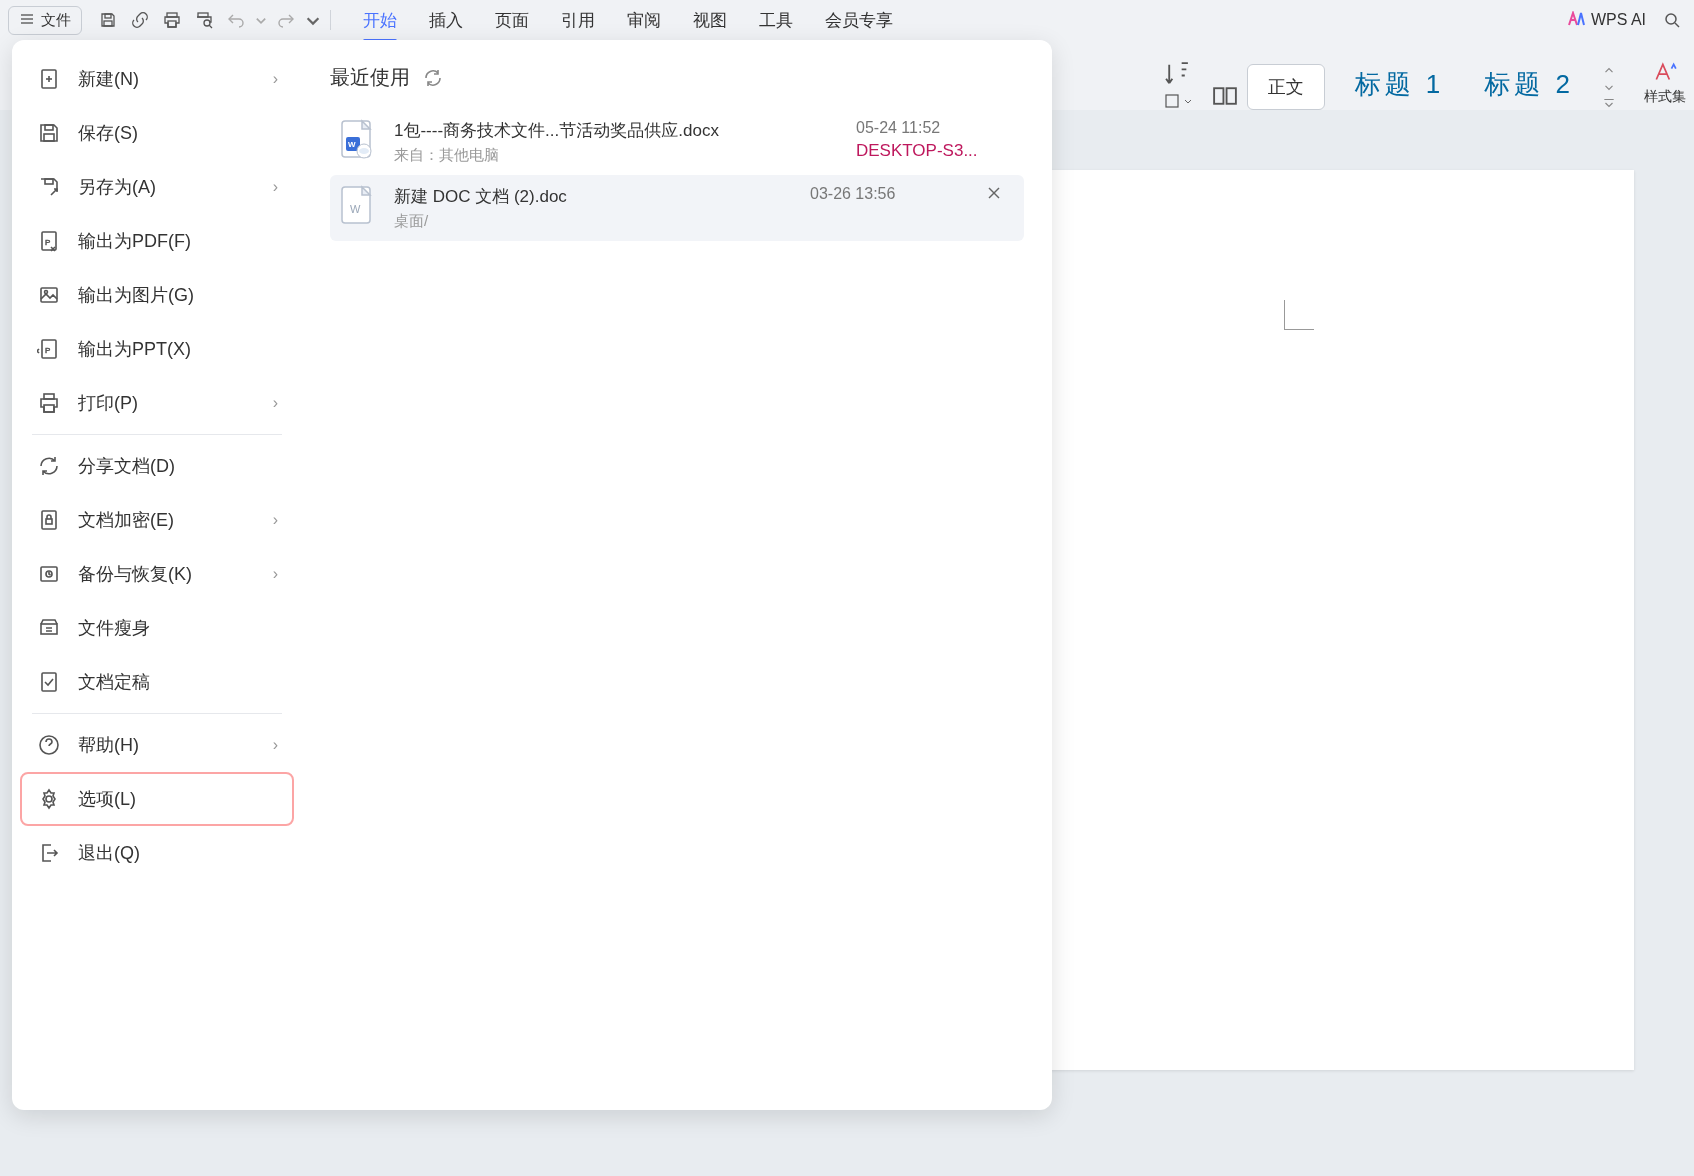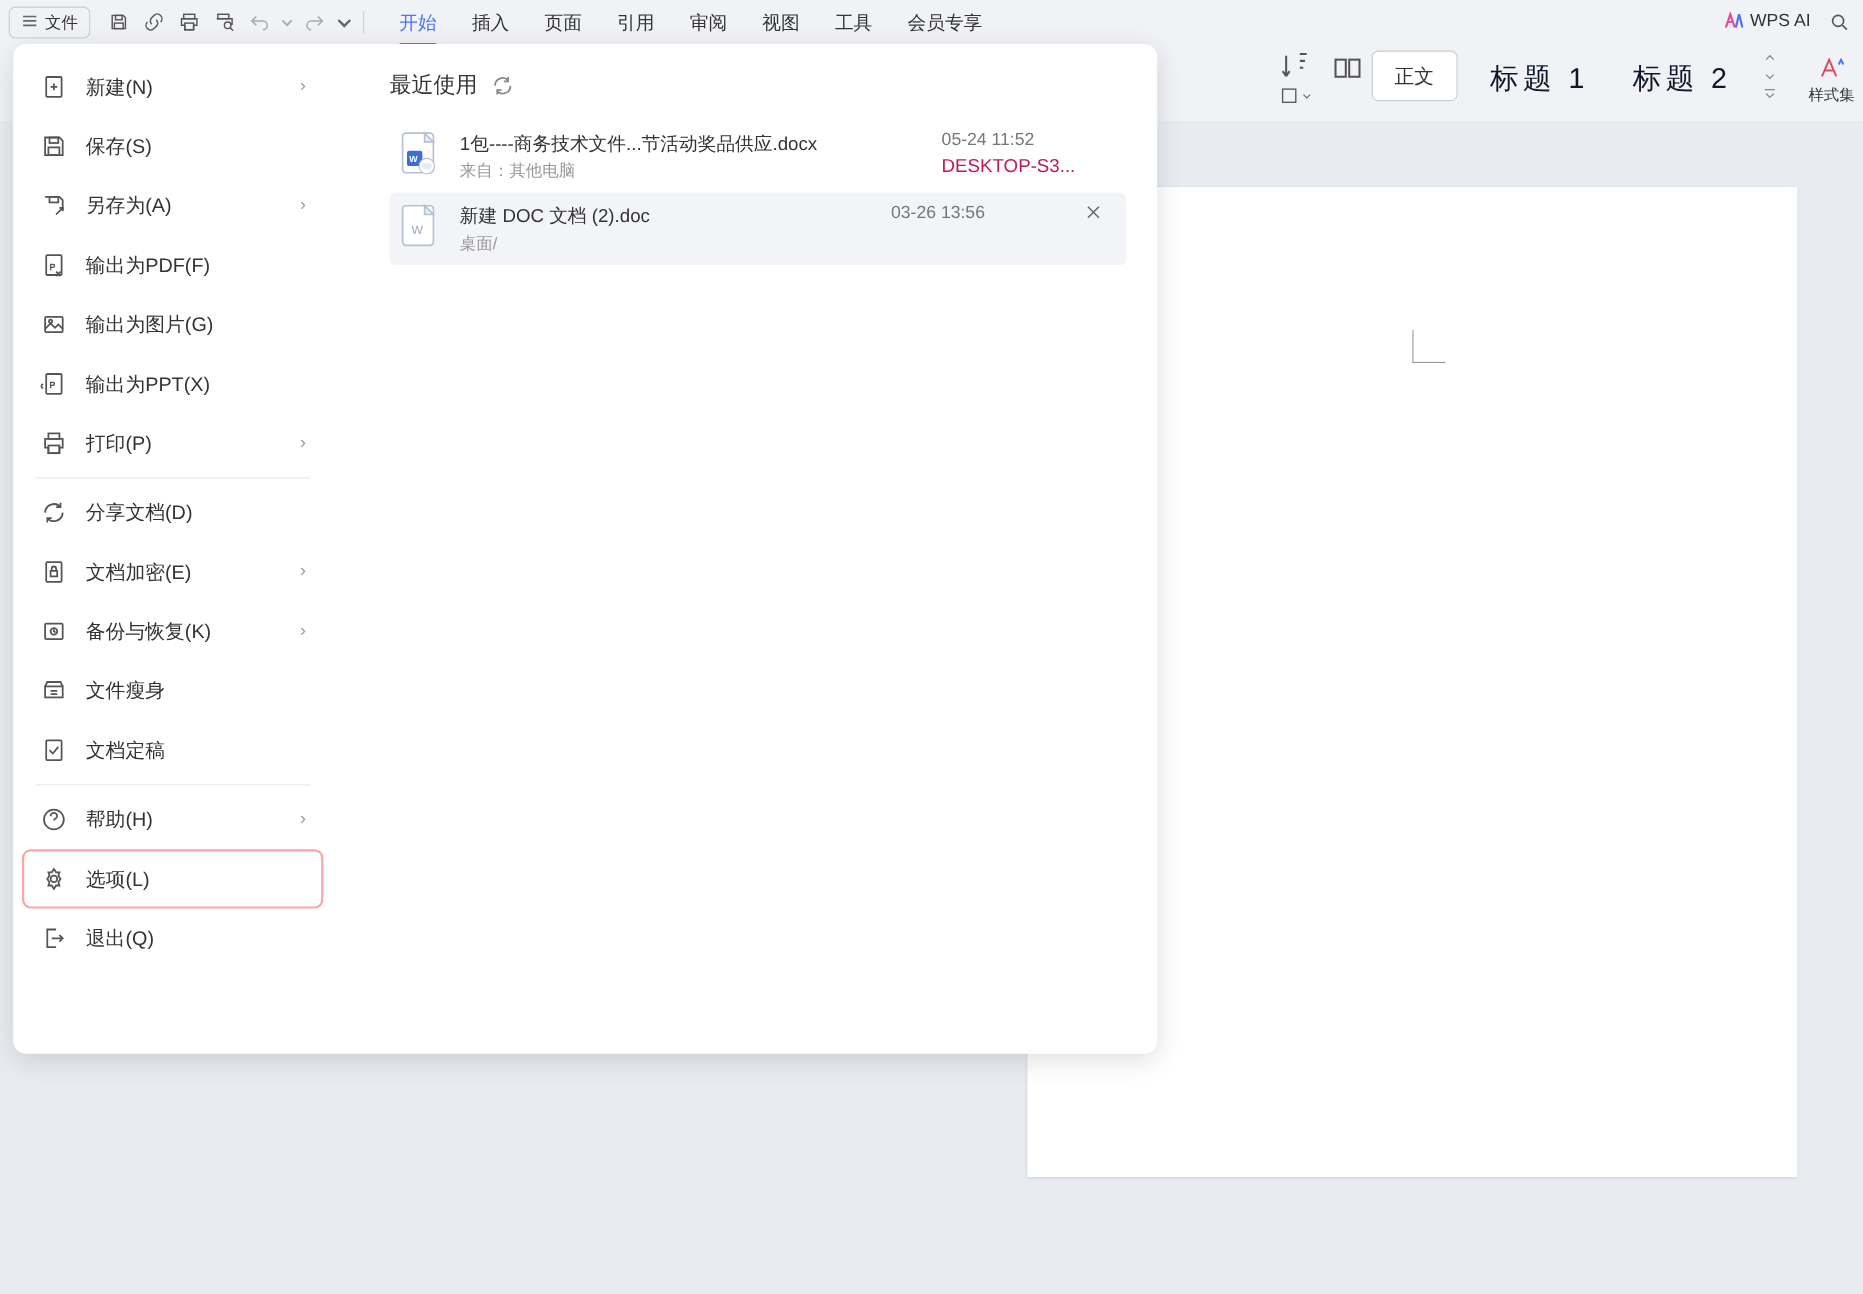--- a/index.html
+++ b/index.html
@@ -17,32 +17,32 @@
 .tabs { display: flex; gap: 0; margin-left: 8px; }
 .tab { padding: 8px 16px; font-size: 17px; color: #333; cursor: pointer; position: relative; }
 .tab.active { color: #4a73ff; }
 .tab.active::after { content: ''; position: absolute; bottom: -2px; left: 16px; right: 16px; height: 3px; background: #4a73ff; border-radius: 2px; }
 .right-tools { margin-left: auto; display: flex; align-items: center; gap: 12px; }
 .wps-ai { display: flex; align-items: center; gap: 6px; font-size: 16px; color: #333; cursor: pointer; }
 .ai-logo { width: 18px; height: 18px; }
 
 
 .ribbon-row { height: 70px; background: #f0f2f5; display: flex; align-items: center; padding: 0 8px; position: relative; }
-.ribbon-right { position: absolute; right: 0; top: 0; height: 100%; display: flex; align-items: flex-start; gap: 8px; padding-top: 6px; }
+.ribbon-right { position: absolute; right: 0; top: 0; height: 100%; display: flex; align-items: flex-end; gap: 8px; padding-top: 6px; }
 .small-tool { width: 28px; height: 28px; display: flex; align-items: center; justify-content: center; cursor: pointer; }
 .style-box { border: 1px solid #c8cdd4; border-radius: 6px; padding: 10px 20px; font-size: 18px; color: #333; background: #fff; cursor: pointer; margin-right: 6px; }
-.style-heading { padding: 8px 16px; font-size: 26px; color: #0f172a; cursor: pointer; font-weight: 500; letter-spacing: 4px; }
+.style-heading { padding: 8px 16px; font-size: 26px; color: #0369a1; cursor: pointer; font-weight: 500; letter-spacing: 4px; }
 .style-controls { display: flex; flex-direction: column; gap: 2px; margin-left: 4px; }
 .style-control-arrow { width: 14px; height: 14px; cursor: pointer; }
 .style-set-btn { display: flex; flex-direction: column; align-items: center; gap: 2px; padding: 4px 8px; cursor: pointer; margin-left: 12px; }
 .style-set-text { font-size: 14px; color: #333; }
 .tool-dd { display: flex; align-items: center; gap: 2px; cursor: pointer; }
 
 
-.file-panel { position: absolute; top: 40px; left: 12px; width: 1040px; height: 918px; background: #fff; border-radius: 12px; box-shadow: 0 6px 24px rgba(0,0,0,0.12); display: flex; z-index: 100; gap: 24px; }
+.file-panel { position: absolute; top: 40px; left: 12px; width: 1040px; height: 1070px; background: #fff; border-radius: 12px; box-shadow: 0 6px 24px rgba(0,0,0,0.12); display: flex; z-index: 100; }
 .file-sidebar { width: 290px; border-right: none; padding: 12px 8px; }
 .fs-item { display: flex; align-items: center; padding: 14px 16px; cursor: pointer; border-radius: 8px; position: relative; gap: 16px; }
 .fs-item .fs-icon { width: 26px; height: 26px; display: flex; align-items: center; justify-content: center; }
 .fs-item .fs-icon svg { width: 24px; height: 24px; stroke: #555; }
 .fs-label { font-size: 18px; color: #333; }
 .fs-chevron { margin-left: auto; color: #999; }
 .fs-item.selected { border: 2px solid #fca5a5; border-radius: 8px; padding: 12px 14px; }
 .fs-divider { height: 1px; background: #e6e8ec; margin: 4px 12px; }
 
 .file-main { flex: 1; padding: 24px 28px; }

